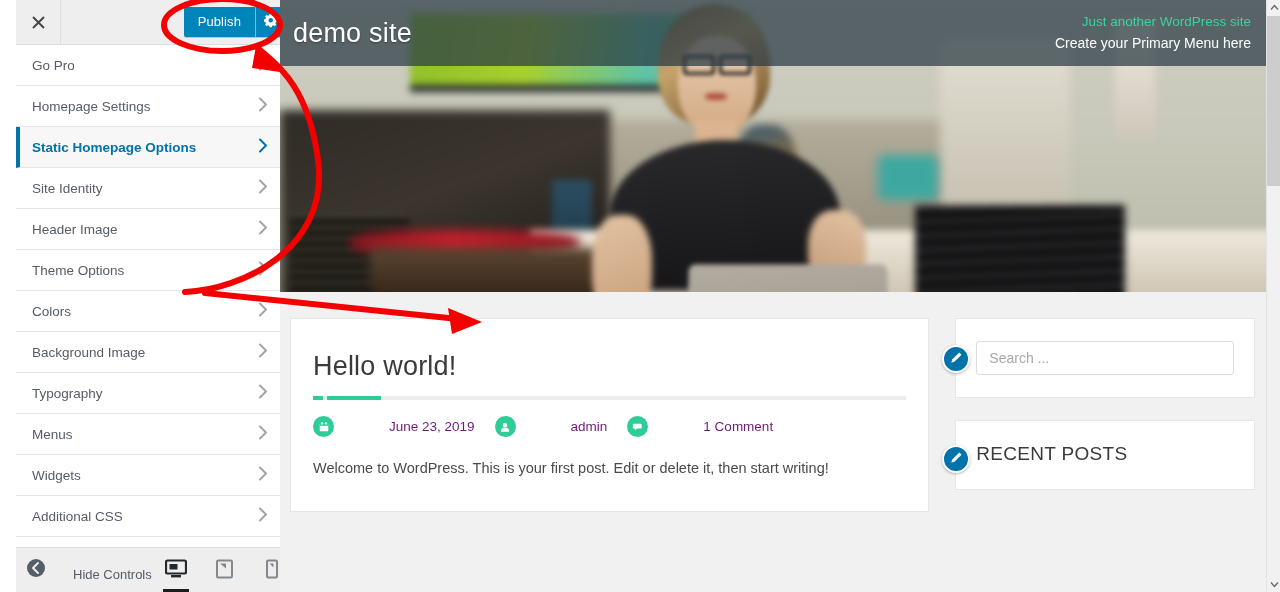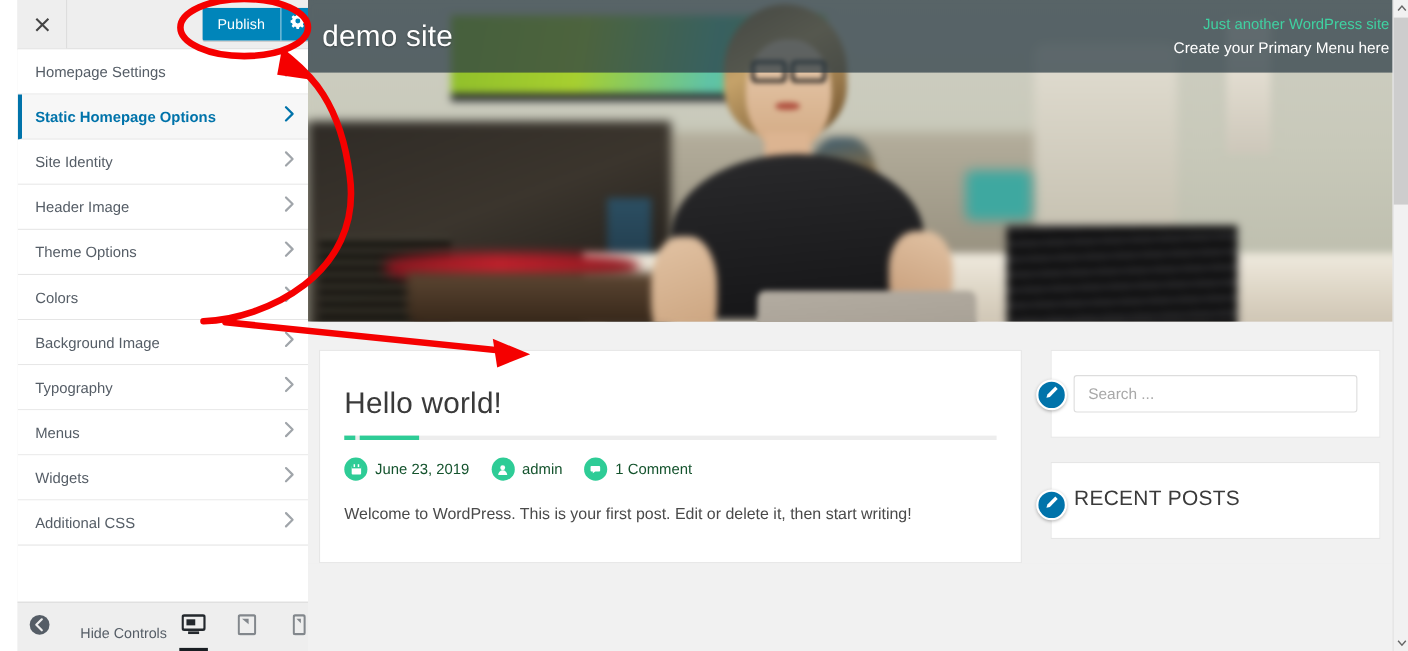--- a/index.html
+++ b/index.html
@@ -294,21 +294,21 @@
   #header-overlay {
     position: absolute; left: 0; top: 0; width: 1000px; height: 66px;
     background: rgba(41,58,68,.72);
     display: flex; align-items: center; padding: 0 13px;
   }
   #site-title {
     font-size: 27px; color: #fff; font-weight: normal; letter-spacing: .2px;
     text-shadow: 0 1px 2px rgba(0,0,0,.35);
   }
   #header-right {
-    margin-left: auto; text-align: right; padding-right: 4px;
+    margin-left: auto; text-align: right; padding-right: 16px;
   }
   #site-desc { font-size: 13.5px; color: #3fd1a1; line-height: 20px; }
   #menu-hint { font-size: 14px; color: #fff; line-height: 22px; }
 
   #site-body {
     position: relative; width: 1000px;
     padding: 26px 25px 0 10px;
     display: flex; gap: 26px;
     background: #f1f1f1;
   }
@@ -326,21 +326,21 @@
     background: #ededed;
   }
   #post-divider .seg1 { position: absolute; left: 0; top: 0; width: 10px; height: 4px; background: #2ecc96; }
   #post-divider .seg2 { position: absolute; left: 14px; top: 0; width: 54px; height: 4px; background: #2ecc96; }
   #post-meta { display: flex; align-items: center; gap: 20px; margin-bottom: 20px; }
   .meta-item { display: flex; align-items: center; gap: 7px; }
   .meta-ic {
     width: 21px; height: 21px; border-radius: 50%;
     background: #2ecc96; display: flex; align-items: center; justify-content: center;
   }
-  .meta-txt { font-size: 13.5px; color: #14532d; }
+  .meta-txt { font-size: 13.5px; color: #701a75; margin-left: 48px; }
   #post-excerpt { font-size: 14.5px; color: #4a4a4a; line-height: 22px; }
 
   #sidebar-col { width: 300px; padding-top: 0; }
   .widget {
     background: #fff; border: 1px solid #e6e6e6;
     position: relative; margin-bottom: 22px;
   }
   #widget-search { padding: 22px 20px; }
   #search-input {
     width: 100%; height: 34px;
@@ -406,20 +406,26 @@
             <svg width="15" height="15" viewBox="0 0 20 20">
               <path fill="#fff" d="M18 11.5v-3l-2.2-.4a6 6 0 0 0-.7-1.7l1.3-1.8-2.1-2.1-1.8 1.3a6 6 0 0 0-1.7-.7L10.4 1h-3l-.4 2.1a6 6 0 0 0-1.7.7L3.5 2.5 1.4 4.6l1.3 1.8a6 6 0 0 0-.7 1.7L0 8.5v3l2 .4a6 6 0 0 0 .7 1.7l-1.3 1.8 2.1 2.1 1.8-1.3a6 6 0 0 0 1.7.7l.4 2.1h3l.4-2.1a6 6 0 0 0 1.7-.7l1.8 1.3 2.1-2.1-1.3-1.8a6 6 0 0 0 .7-1.7zM9 12.5a3 3 0 1 1 0-6 3 3 0 0 1 0 6z"></path>
             </svg>
           </span>
         </div>
       </div>
     </div>
 
     <div id="cz-body">
       <div id="panel-list">
+          <div class="panel-item">
+            <span class="lbl">Go Pro</span>
+            <span class="chev"><svg width="10" height="15" viewBox="0 0 10 15">
+                <path d="M2 1.5 L8 7.5 L2 13.5" stroke="currentColor" stroke-width="2" fill="none" stroke-linecap="round" stroke-linejoin="round"></path>
+              </svg></span>
+          </div>
           <div class="panel-item">
             <span class="lbl">Homepage Settings</span>
             <span class="chev"><svg width="10" height="15" viewBox="0 0 10 15">
                 <path d="M2 1.5 L8 7.5 L2 13.5" stroke="currentColor" stroke-width="2" fill="none" stroke-linecap="round" stroke-linejoin="round"></path>
               </svg></span>
           </div>
           <div class="panel-item active">
             <span class="lbl">Static Homepage Options</span>
             <span class="chev"><svg width="10" height="15" viewBox="0 0 10 15">
                 <path d="M2 1.5 L8 7.5 L2 13.5" stroke="currentColor" stroke-width="2" fill="none" stroke-linecap="round" stroke-linejoin="round"></path>

